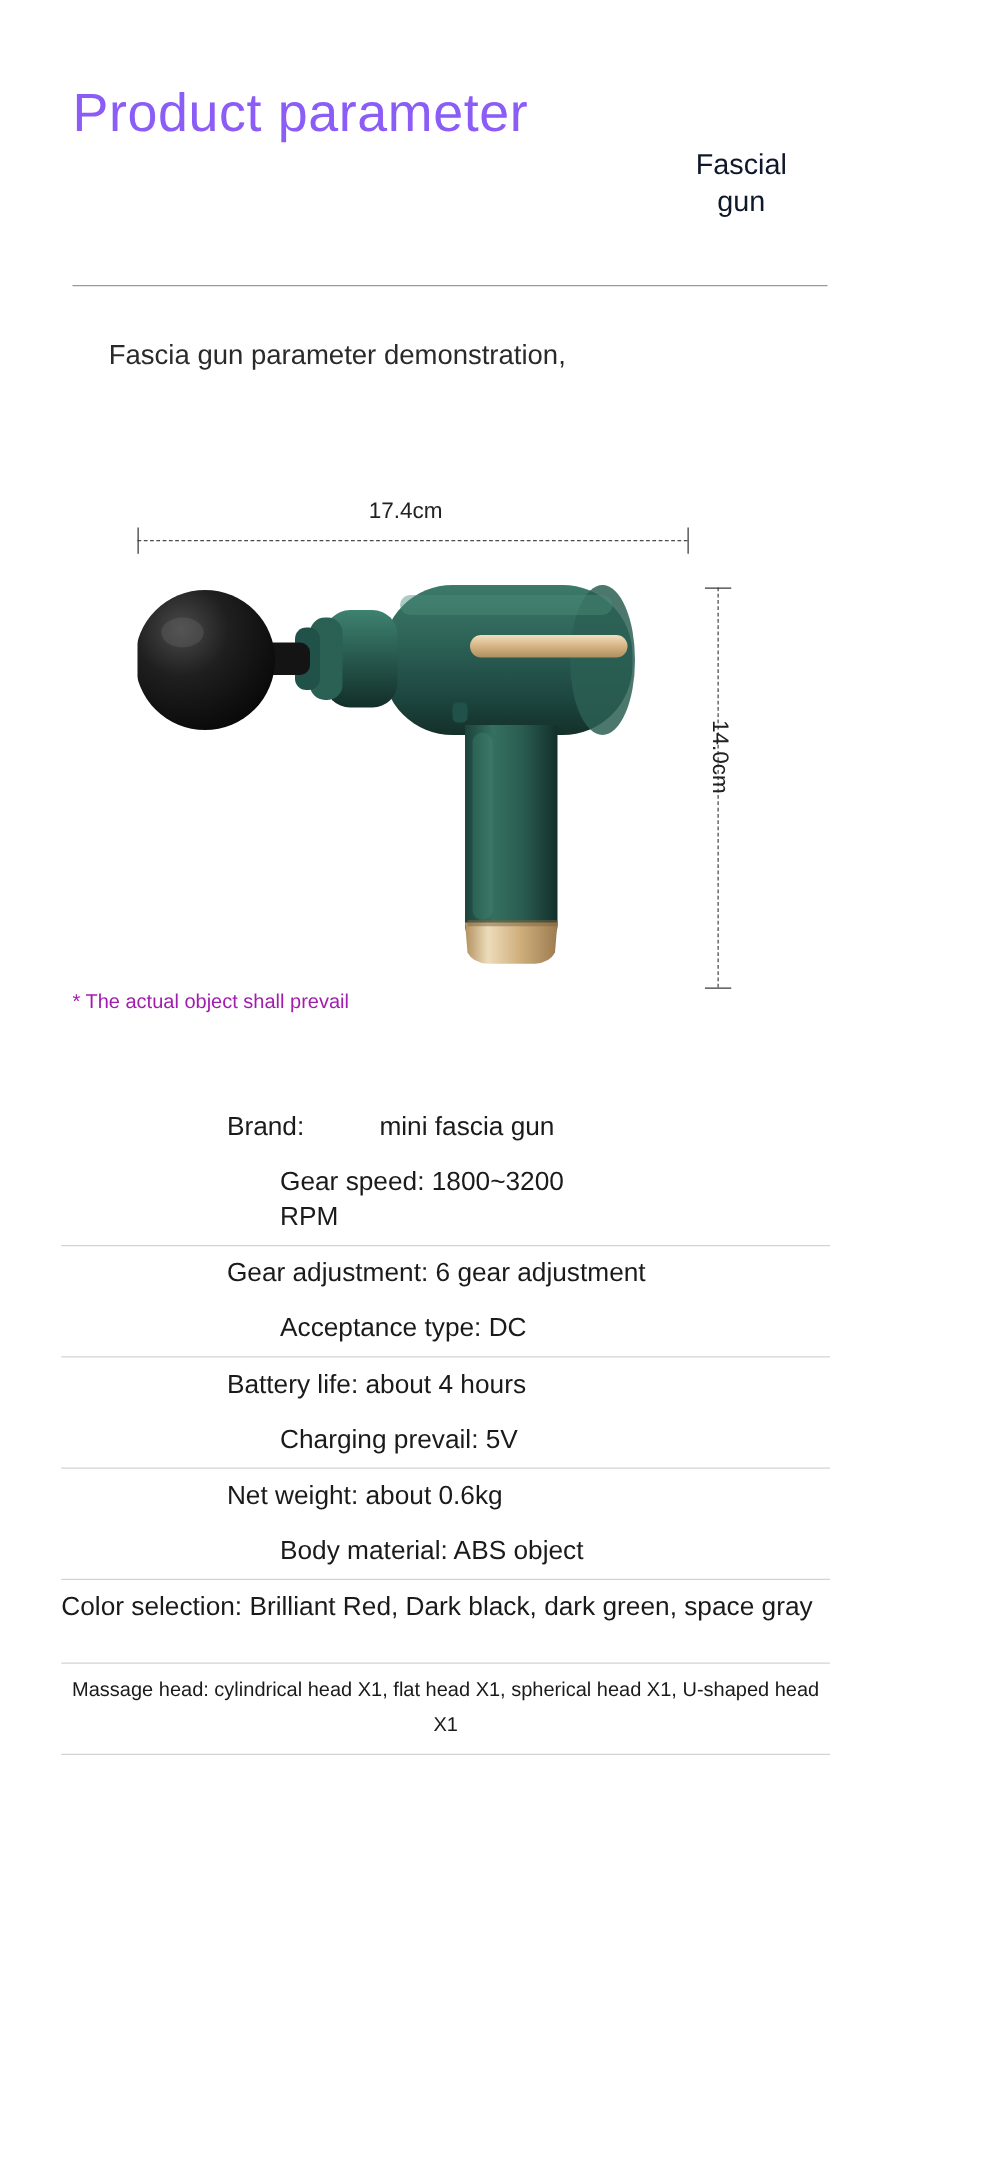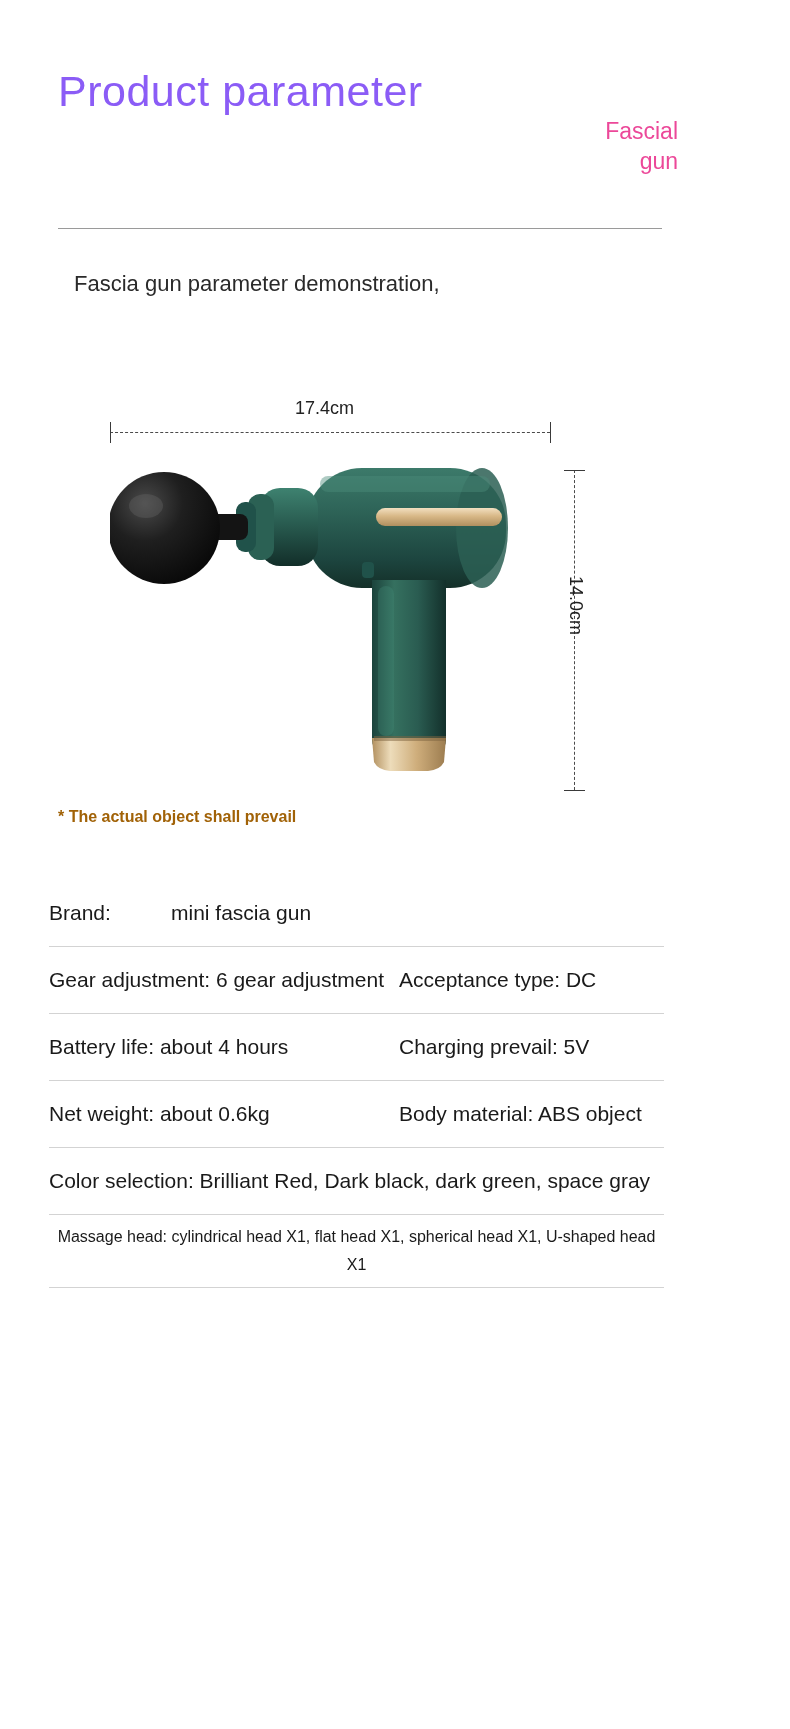--- a/index.html
+++ b/index.html
@@ -40,37 +40,37 @@
     line-height: 58px;
     font-weight: 400;
     letter-spacing: 0.5px;
     color: #8b5cf6;
   }
   .header-right {
     position: absolute;
     right: 0;
     top: 54px;
     width: 170px;
-    text-align: right;
+    text-align: center;
     font-size: 23px;
     line-height: 30px;
-    color: #ec4899;
+    color: #0f172a;
   }
   .header-rule {
     position: absolute;
     left: 58px;
     top: 228px;
     width: 604px;
     height: 1px;
     background: #9a9a9a;
   }
 
   .subtitle {
     position: absolute;
-    left: 74px;
+    left: 87px;
     top: 268px;
     font-size: 22px;
     line-height: 32px;
     color: #2a2a2a;
   }
 
   
   .diagram {
     position: absolute;
     left: 0;
@@ -131,24 +131,23 @@
     font-size: 18px;
     color: #222;
     transform: rotate(90deg);
     transform-origin: left top;
     white-space: nowrap;
   }
 
   .footnote {
     position: absolute;
     left: 58px;
-    top: 428px;
+    top: 413px;
     font-size: 16px;
-    color: #a16207;
-    font-weight: bold;
+    color: #a21caf;
   }
 
   
   .gun {
     position: absolute;
     left: 110px;
     top: 70px;
     width: 460px;
     height: 350px;
   }
@@ -159,20 +158,21 @@
     position: absolute;
     left: 49px;
     top: 880px;
     width: 615px;
   }
   .spec-row {
     display: flex;
     border-bottom: 1px solid #d3d3d3;
     min-height: 66px;
     align-items: center;
+    flex-direction: column;
   }
   .spec-cell {
     font-size: 21px;
     color: #1a1a1a;
     line-height: 28px;
     padding: 8px 0;
     box-sizing: border-box;
   }
   .spec-cell.left  { width: 350px; padding-right: 8px; }
   .spec-cell.right { width: 265px; }
@@ -279,20 +279,21 @@
     <div class="footnote">* The actual object shall prevail</div>
   </div>
 
   <div class="specs">
 
     <div class="spec-row brandrow">
       <div class="spec-cell left">
         <span class="brand-label">Brand:</span>
         <span>mini fascia gun</span>
       </div>
+      <div class="spec-cell right">Gear speed: 1800~3200 RPM</div>
     </div>
 
     <div class="spec-row">
       <div class="spec-cell left">Gear adjustment: 6 gear adjustment</div>
       <div class="spec-cell right">Acceptance type: DC</div>
     </div>
 
     <div class="spec-row">
       <div class="spec-cell left">Battery life: about 4 hours</div>
       <div class="spec-cell right">Charging prevail: 5V</div>

